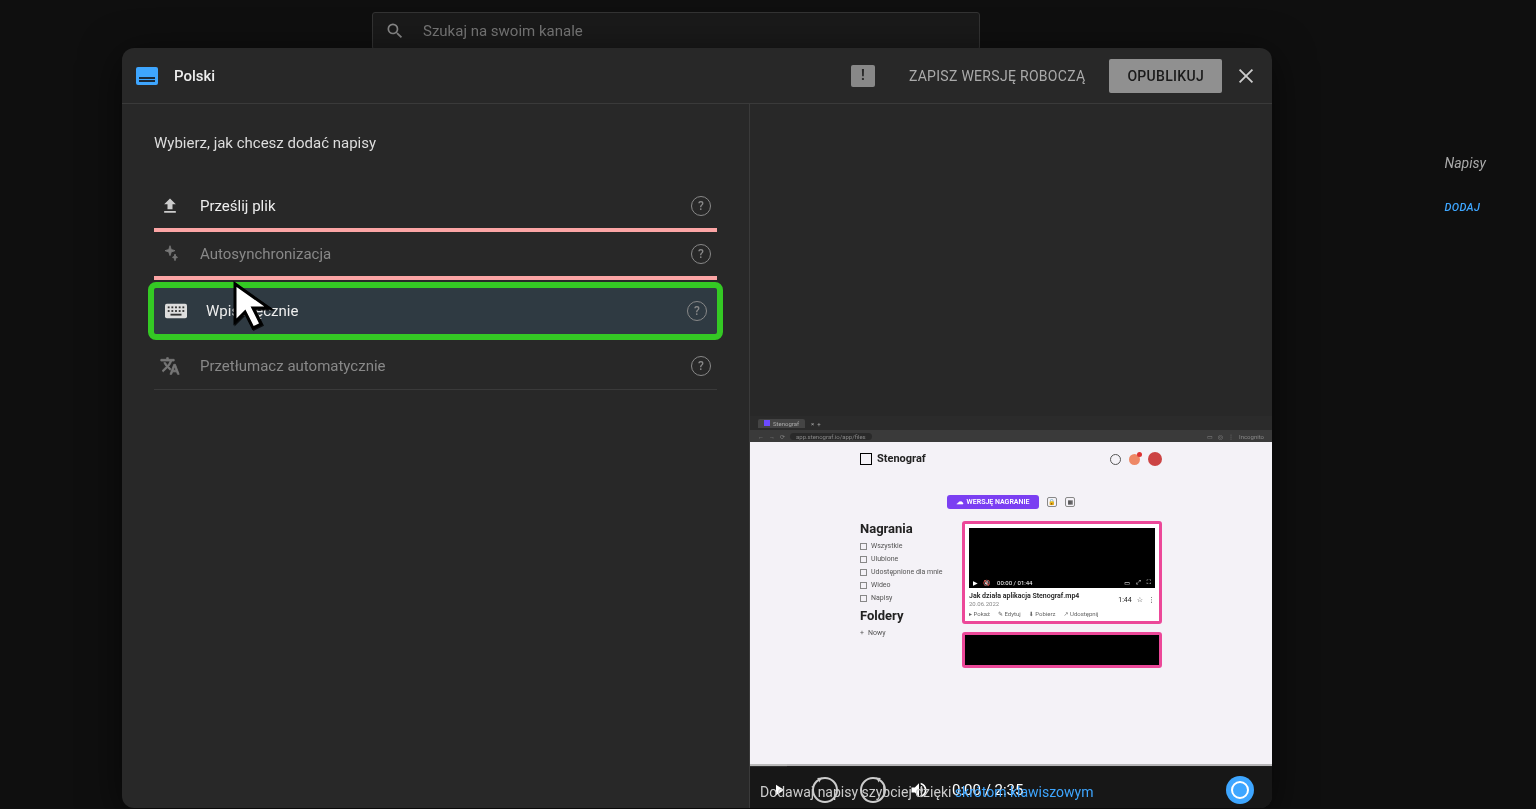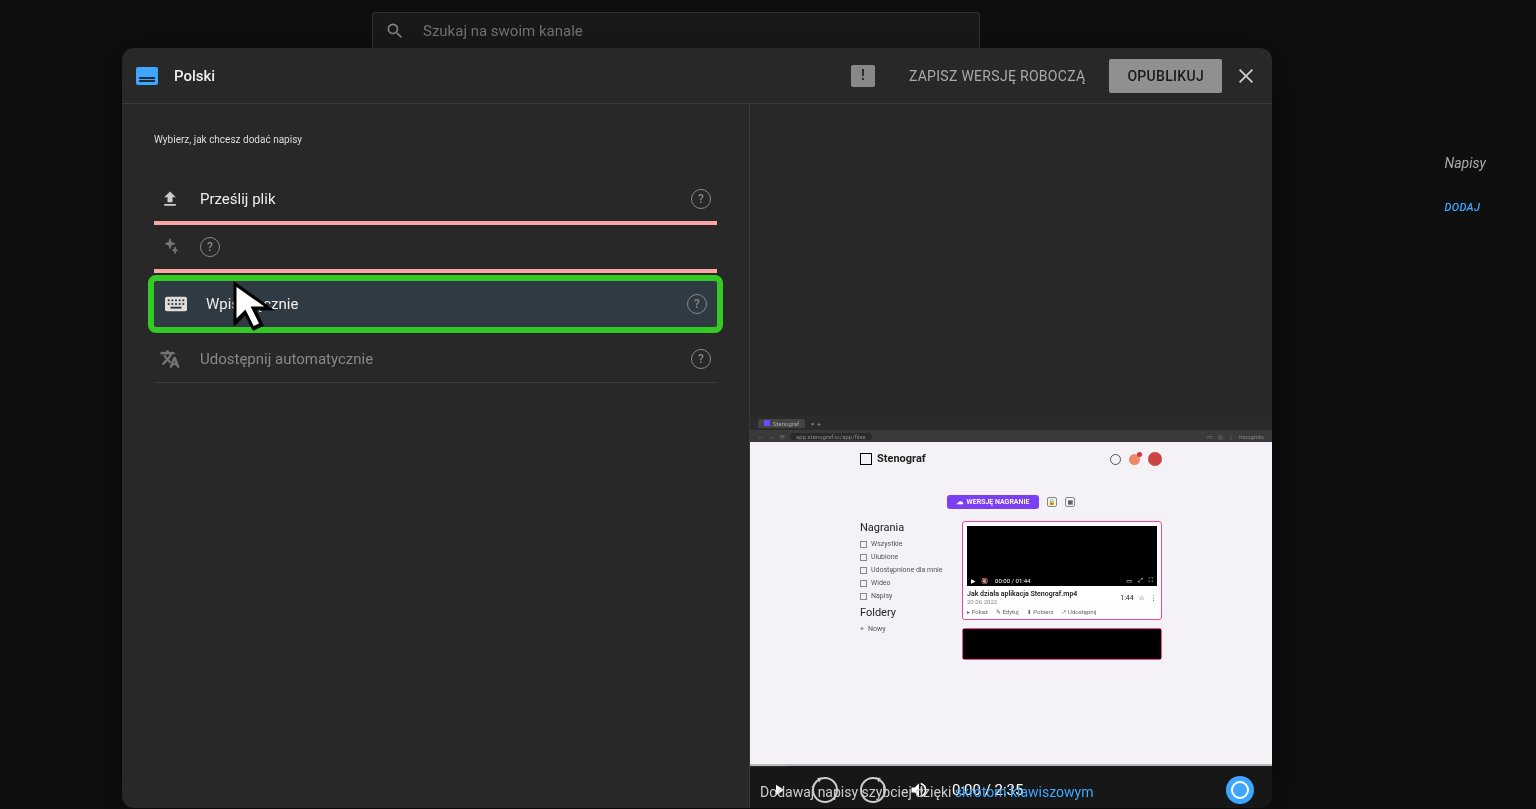--- a/index.html
+++ b/index.html
@@ -118,21 +118,21 @@
 .close-x svg { stroke: #ccc; }
 .modal-body {
   display: flex;
   height: calc(100% - 56px);
 }
 .left-panel {
   width: 628px;
   border-right: 1px solid #3a3a3a;
   padding: 30px 32px;
 }
-.prompt { font-size: 10px; color: #ddd; margin-bottom: 32px; }
+.prompt { font-size: 15px; color: #ddd; margin-bottom: 32px; }
 .option-row {
   display: flex;
   align-items: center;
   height: 48px;
   border-bottom: 4px solid #fca5a5;
   padding: 0 6px 0 4px;
   gap: 18px;
   position: relative;
 }
 .option-row:last-child { border-bottom: 1px solid #3a3a3a; }
@@ -210,25 +210,25 @@
 .vc-topright { position: absolute; top: 10px; right: 110px; display: flex; gap: 8px; align-items: center; }
 .vc-topright .circ { width: 11px; height: 11px; border: 1px solid #555; border-radius: 50%; }
 .vc-topright .bell { width: 11px; height: 11px; background: #e86; border-radius: 50%; position: relative; }
 .vc-topright .bell::after{content:''; position:absolute; top:-2px; right:-2px; width:5px; height:5px; background:#d33; border-radius:50%;}
 .vc-topright .avatar { width: 14px; height: 14px; background: #c44; border-radius: 50%; }
 .send-btn { background: #7b3ff2; color: #fff; padding: 3px 10px; border-radius: 3px; font-size: 7px; font-weight: 600; display: inline-flex; align-items: center; gap: 3px; }
 .center-row { text-align: center; margin-bottom: 12px; }
 .center-row .sq { display:inline-flex; width:10px; height:10px; border:1px solid #888; border-radius:2px; margin-left:6px; align-items:center; justify-content:center; font-size:6px;}
 .vc-cols { display: flex; gap: 12px; }
 .vc-side { width: 90px; }
-.vc-side .hd { font-weight: 400; font-size: 11px; margin-bottom: 6px; }
+.vc-side .hd { font-weight: 700; font-size: 13px; margin-bottom: 6px; }
 .vc-side .itm { font-size: 7px; color: #555; margin-bottom: 5px; display: flex; align-items: center; gap: 4px; }
 .vc-side .mini-ic { width: 7px; height: 7px; border: 1px solid #888; }
 .vc-content { flex: 1; }
-.vid-card { background: #fff; border: 1px solid #ec4899; border-radius: 3px; padding: 4px; margin-bottom: 8px; }
+.vid-card { background: #fff; border: 3px solid #ec4899; border-radius: 3px; padding: 4px; margin-bottom: 8px; }
 .vid-thumb { background: #000; height: 60px; position: relative; }
 .vid-bar { position: absolute; bottom: 0; left:0; right:0; height: 12px; background: rgba(0,0,0,.7); display:flex; align-items:center; gap:6px; padding:0 4px; color:#fff; font-size:6px; }
 .vid-meta { display: flex; justify-content: space-between; align-items: center; margin-top: 4px; font-size: 7px; }
 .vid-actions { display: flex; gap: 8px; margin-top: 3px; font-size: 6px; color: #666; }
 .controls-bar {
   position: absolute;
   left: 0; right: 0;
   top: 662px;
   height: 48px;
   background: rgba(20,20,20,.85);
@@ -295,20 +295,21 @@
         <div class="label">Prześlij plik</div>
         <div class="help-circ">?</div>
       </div>
 
       <div class="option-row dim">
         <div class="icon-slot">
             <svg width="20" height="20" viewBox="0 0 24 24" fill="#777">
               <path d="M12 2l1.5 4.5L18 8l-4.5 1.5L12 14l-1.5-4.5L6 8l4.5-1.5L12 2zm6 10l.9 2.7L21 16l-2.1.9L18 20l-.9-3.1L15 16l2.1-1.3L18 12z"></path>
             </svg>
           </div>
+        <div class="label">Autosynchronizacja</div>
         <div class="help-circ">?</div>
       </div>
 
       <div class="option-row highlighted">
         <div class="icon-slot">
             <svg width="22" height="16" viewBox="0 0 24 16" fill="#ddd">
               <rect x="0" y="0" width="24" height="16" rx="2" fill="#ddd"></rect>
               <rect x="3" y="3" width="2" height="2" fill="#333"></rect>
               <rect x="7" y="3" width="2" height="2" fill="#333"></rect>
               <rect x="11" y="3" width="2" height="2" fill="#333"></rect>
@@ -325,21 +326,21 @@
         <div class="label">Wpisz ręcznie</div>
         <div class="help-circ">?</div>
       </div>
 
       <div class="option-row dim">
         <div class="icon-slot">
             <svg width="20" height="20" viewBox="0 0 24 24" fill="#777">
               <path d="M12.87 15.07l-2.54-2.51.03-.03A17.52 17.52 0 0014.07 6H17V4h-7V2H8v2H1v2h11.17C11.5 7.92 10.44 9.75 9 11.35 8.07 10.32 7.3 9.19 6.69 8H4.62c.73 1.63 1.73 3.17 2.98 4.56l-5.09 5.02L4 19l5-5 3.11 3.11.76-2.04zM18.5 10h-2L12 22h2l1.12-3h4.75L21 22h2l-4.5-12zm-2.62 7l1.62-4.33L19.12 17h-3.24z"></path>
             </svg>
           </div>
-        <div class="label">Udostępnij automatycznie</div>
+        <div class="label">Przetłumacz automatycznie</div>
         <div class="help-circ">?</div>
       </div>
     </div>
 
     <div class="right-panel">
 
       <div class="video-area">
         <div class="vc-top">
           <div class="tab">
               <span class="favicon"></span>

